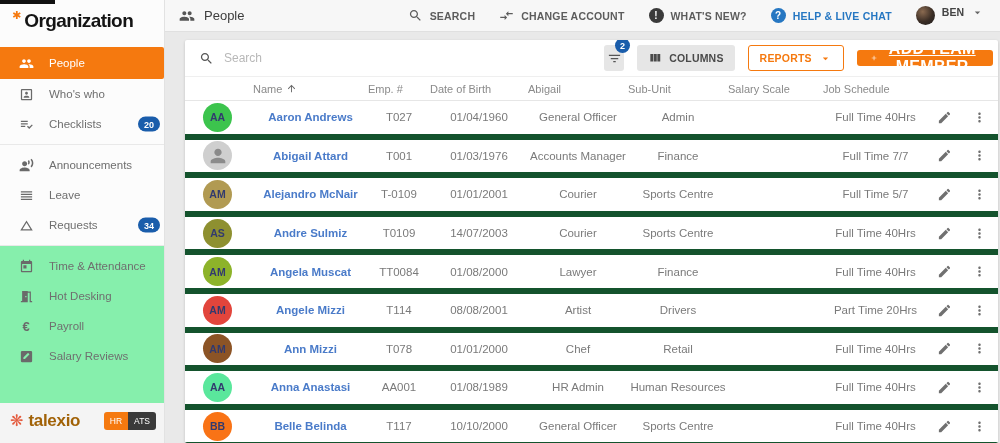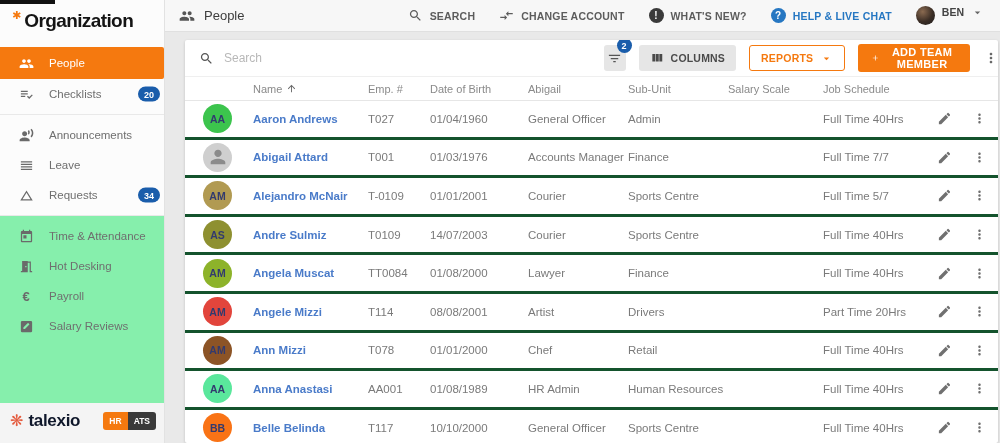--- a/index.html
+++ b/index.html
@@ -23,23 +23,23 @@
   .nav-item .nav-icon { width:16px; height:16px; display:flex; align-items:center; justify-content:center; color:#6a6a6a; }
   .nav-item .nav-icon svg { width:15px; height:15px; fill:currentColor; }
   .nav-item.active { background:#f5790f; color:#fff; height:32px; border-radius:0 2px 2px 0; }
   .nav-item.active .nav-icon { color:#fff; }
   .nav-badge { position:absolute; right:4px; top:50%; transform:translateY(-50%);
     background:#1a5dab; color:#fff; border-radius:9px; min-width:22px; height:15px;
     font-size:9px; font-weight:bold; display:flex; align-items:center; justify-content:center; padding:0 5px; }
   .txticon { font-size:13px; font-weight:bold; line-height:1; }
   .sidebar-footer { background:#f4f4f4; padding:8px 8px 12px 10px; display:flex; align-items:center; gap:5px; }
   .flower-icon { color:#e45b3e; font-size:16px; line-height:1; }
-  .product-name { font-size:17px; font-weight:bold; color:#0f172a; letter-spacing:-0.3px; }
+  .product-name { font-size:17px; font-weight:bold; color:#a16207; letter-spacing:-0.3px; }
   .pbadges { margin-left:auto; display:flex; }
-  .pb { font-size:8.5px; font-weight:bold; color:#fff; padding:4px 6px; }
+  .pb { font-size:8.5px; font-weight:normal; color:#fff; padding:4px 6px; }
   .pb.hr { background:#f5790f; border-radius:3px 0 0 3px; }
   .pb.ats { background:#3a3a3a; border-radius:0 3px 3px 0; }
 
   
   .main { flex:1; display:flex; flex-direction:column; min-width:0; }
   .topbar { height:32px; min-height:32px; background:#f7f7f7; border-bottom:1px solid #e0e0e0;
     display:flex; align-items:center; padding:0 16px 0 14px; }
   .topbar-title { display:flex; align-items:center; gap:9px; color:#3d3d3d; font-size:13px; }
   .topbar-title svg { width:16px; height:16px; fill:#555; }
   .topbar-actions { margin-left:auto; display:flex; align-items:center; gap:24px; }
@@ -75,35 +75,35 @@
     background:#1a5dab; color:#fff; font-size:9px; font-weight:bold;
     display:flex; align-items:center; justify-content:center; }
   .columns-btn { height:26px; background:#e6e6e6; border:none; border-radius:3px; padding:0 11px;
     font-size:10.5px; font-weight:bold; color:#4a4a4a; display:flex; align-items:center; gap:7px;
     cursor:pointer; font-family:inherit; letter-spacing:0.2px; }
   .columns-btn svg { width:14px; height:14px; fill:#4a4a4a; }
   .reports-btn { height:26px; background:#fff; border:1px solid #f5790f; border-radius:3px; padding:0 11px;
     font-size:10.5px; font-weight:bold; color:#f5790f; display:flex; align-items:center; gap:7px;
     cursor:pointer; font-family:inherit; letter-spacing:0.2px; }
   .reports-btn svg { width:13px; height:13px; fill:#f5790f; }
-  .add-btn { height:28px; background:#f5790f; border:none; border-radius:3px; padding:0 13px;
-    font-size:11px; font-weight:bold; color:#fff; display:flex; align-items:center; gap:7px;
-    cursor:pointer; font-family:inherit; letter-spacing:0.3px; }
+  .add-btn { height:16px; background:#f5790f; border:none; border-radius:3px; padding:0 13px;
+    font-size:16px; font-weight:bold; color:#fff; display:flex; align-items:center; gap:7px;
+    cursor:pointer; font-family:inherit; letter-spacing:0.3px;text-decoration:underline; }
   .add-btn svg { width:14px; height:14px; fill:#fff; }
   .tb-more { width:18px; display:flex; justify-content:center; cursor:pointer; border:none; background:none; }
   .tb-more svg { width:16px; height:16px; fill:#666; }
 
   
   .table { --cols: 68px 115px 62px 98px 100px 100px 95px 1fr 32px 38px; flex:1; min-height:0; }
   .thead { display:grid; grid-template-columns:var(--cols); height:24px; align-items:center;
     font-size:11px; color:#8a8a8a; border-bottom:1px solid #e6e6e6; }
   .th { display:flex; align-items:center; gap:4px; cursor:pointer; }
   .th svg { width:11px; height:11px; fill:#666; }
   .trow { display:grid; grid-template-columns:var(--cols); height:38.6px; align-items:center;
-    border-bottom:3px solid #14532d; font-size:11.5px; color:#7a7a7a; }
+    border-bottom:6px solid #14532d; font-size:11.5px; color:#7a7a7a;text-align:center; }
   .avatar { width:29px; height:29px; border-radius:50%; margin-left:18px;
     display:flex; align-items:center; justify-content:center;
     font-size:10.5px; font-weight:bold; color:#323a6e; }
   .avatar svg { width:22px; height:22px; fill:#8b8b8b; }
   .cell.name { color:#4a7bc9; font-weight:bold; cursor:pointer; }
   .action { display:flex; justify-content:center; cursor:pointer; }
   .action svg { width:15px; height:15px; fill:#707070; }
 </style>
 </head>
 <body>
@@ -123,20 +123,29 @@
   <div class="nav-item active">
     <span class="nav-icon">
               <svg viewBox="0 0 24 24">
                 <path d="M16 11c1.66 0 2.99-1.34 2.99-3S17.66 5 16 5c-1.66 0-3 1.34-3 3s1.34 3 3 3zm-8 0c1.66 0 2.99-1.34 2.99-3S9.66 5 8 5C6.34 5 5 6.34 5 8s1.34 3 3 3zm0 2c-2.33 0-7 1.17-7 3.5V19h14v-2.5c0-2.33-4.67-3.5-7-3.5zm8 0c-.29 0-.62.02-.97.05 1.16.84 1.97 1.97 1.97 3.45V19h6v-2.5c0-2.33-4.67-3.5-7-3.5z"></path>
               </svg>
             </span>
     <span class="nav-label">People</span>
 
   </div>
 
+  <div class="nav-item">
+    <span class="nav-icon">
+              <svg viewBox="0 0 24 24">
+                <path d="M12 12.25c1.24 0 2.25-1.01 2.25-2.25S13.24 7.75 12 7.75 9.75 8.76 9.75 10s1.01 2.25 2.25 2.25zm4.5 4c0-1.5-3-2.25-4.5-2.25s-4.5.75-4.5 2.25V17h9v-.75zM19 3H5c-1.1 0-2 .9-2 2v14c0 1.1.9 2 2 2h14c1.1 0 2-.9 2-2V5c0-1.1-.9-2-2-2zm0 16H5V5h14v14z"></path>
+              </svg>
+            </span>
+    <span class="nav-label">Who's who</span>
+
+  </div>
 
 
   <div class="nav-item">
     <span class="nav-icon">
               <svg viewBox="0 0 24 24">
                 <path d="M3 10h11v2H3v-2zm0-4h11v2H3V6zm0 8h7v2H3v-2zm17.59-2.07l-4.25 4.24-2.12-2.12-1.41 1.41L16.34 19 22 13.34l-1.41-1.41z"></path>
               </svg>
             </span>
     <span class="nav-label">Checklists</span>
     <span class="nav-badge">20</span>

